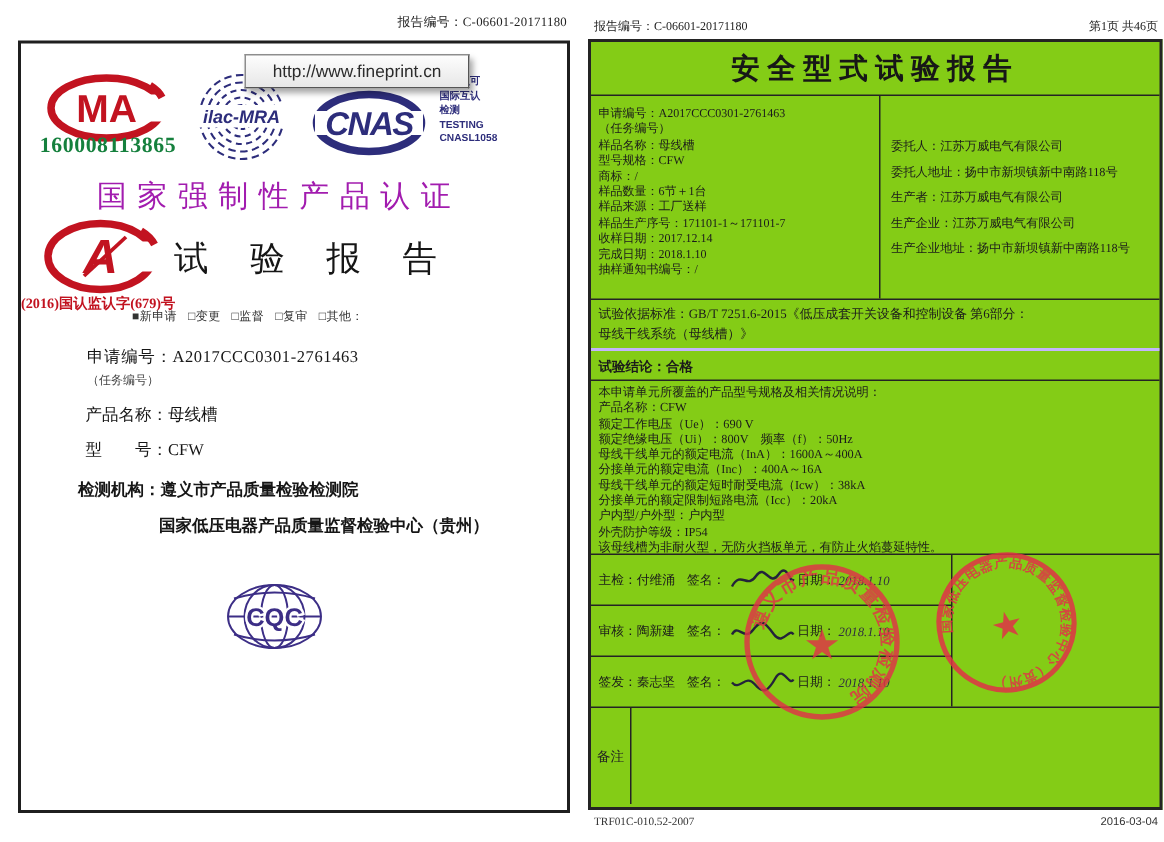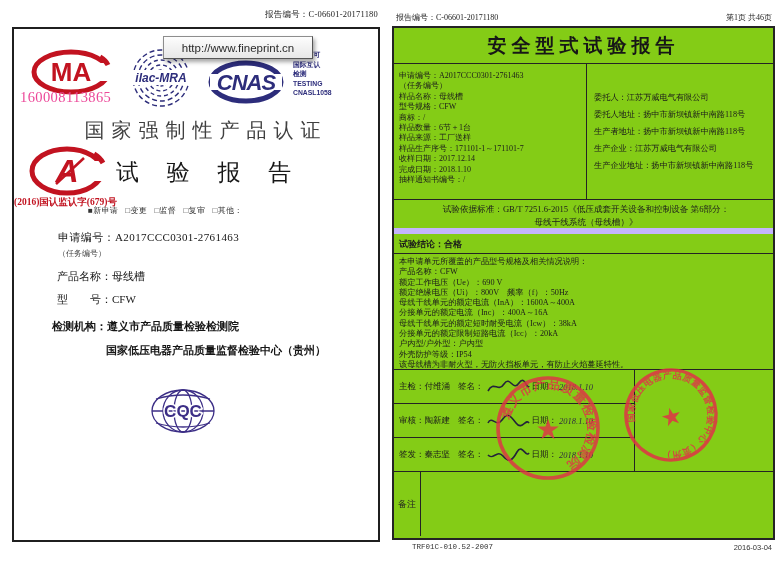--- a/index.html
+++ b/index.html
@@ -16,23 +16,23 @@
   .lp-border{left:12px;top:27px;width:364px;height:511px;border:2px solid #1f1f1f;background:#fff;}
   .watermark{
     left:163px;top:36px;width:148px;height:21px;z-index:40;
     background:linear-gradient(#fdfdfd,#e7e7e7);
     border:1px solid #8d8d8d;border-right-color:#555;border-bottom-color:#555;
     box-shadow:2px 3px 4px rgba(0,0,0,.35);
     display:flex;align-items:center;justify-content:center;
     font-family:"Liberation Sans","DejaVu Sans",sans-serif;
     font-size:11.5px;color:#2b2b2b;
   }
-  .cma-number{left:20px;top:89px;width:104px;font-size:14.5px;font-weight:normal;color:#ec4899;letter-spacing:.4px;}
+  .cma-number{left:20px;top:89px;width:104px;text-align:center;font-size:14.5px;font-weight:bold;color:#15803d;letter-spacing:.4px;}
   .cnas-side{left:293px;top:50px;font-family:"Liberation Sans","DejaVu Sans",sans-serif;font-size:6.8px;line-height:9.6px;font-weight:bold;color:#2d2d7b;}
-  .cert-title{left:24px;top:117px;width:364px;text-align:center;font-size:20px;letter-spacing:7px;color:#404040;}
+  .cert-title{left:4px;top:117px;width:364px;text-align:center;font-size:20px;letter-spacing:7px;color:#a21caf;}
   .ccc-note{left:14px;top:196px;font-size:9.5px;font-weight:bold;color:#c21320;}
   .report-title{left:116px;top:157px;font-size:23px;letter-spacing:11px;color:#161616;}
   .check-row{left:88px;top:205px;font-size:8px;color:#333;letter-spacing:.3px;}
   .check-row span{margin-right:5px;}
   .lp-field{color:#161616;}
   .f-app{left:58px;top:230px;font-size:11px;letter-spacing:.4px;}
   .f-task{left:58px;top:248px;font-size:8px;color:#444;}
   .f-prod{left:57px;top:269px;font-size:11px;}
   .f-model{left:57px;top:292px;font-size:11px;}
   .f-ag1{left:52px;top:319px;font-size:11px;font-weight:bold;}
@@ -41,39 +41,39 @@
   .rp-head-left{left:396px;top:12px;font-size:8px;color:#222;}
   .rp-head-right{left:630px;top:12px;width:142px;text-align:right;font-size:8px;color:#222;}
   .rp-table{left:392px;top:26px;width:379px;height:510px;border:2px solid #242424;background:#84cc16;}
   .rp-row{position:absolute;left:0;width:100%;box-sizing:border-box;}
   .rp-title{top:0;height:36px;border-bottom:1px solid #242424;display:flex;align-items:center;justify-content:center;font-size:19px;letter-spacing:5px;font-weight:bold;color:#171717;}
   .rp-info{top:36px;height:136px;border-bottom:1px solid #242424;display:flex;}
   .rp-info-left{width:193px;border-right:1px solid #242424;box-sizing:border-box;padding:7px 0 0 5px;}
   .rp-info-left div{font-size:8px;line-height:10.4px;white-space:nowrap;}
   .rp-info-right{flex:1;box-sizing:border-box;padding:26px 0 0 7px;}
   .rp-info-right div{font-size:8.2px;line-height:16.9px;white-space:nowrap;}
-  .rp-standard{top:172px;height:34px;border-bottom:6px solid #c4b5fd;padding:3px 0 0 5px;box-sizing:border-box;text-align:center;}
+  .rp-standard{top:172px;height:34px;border-bottom:2px solid #c4b5fd;padding:3px 0 0 5px;box-sizing:border-box;}
   .rp-standard div{font-size:8.6px;line-height:13px;}
   .rp-conclusion{top:206px;height:20px;border-bottom:1px solid #242424;padding:4px 0 0 5px;box-sizing:border-box;font-size:9px;font-weight:bold;}
   .rp-specs{top:226px;height:116px;border-bottom:1px solid #242424;padding:3px 0 0 5px;box-sizing:border-box;}
   .rp-specs div{font-size:8.2px;line-height:10.3px;white-space:nowrap;}
   .rp-sign{top:342px;height:102px;border-bottom:1px solid #242424;display:flex;}
   .rp-sign-left{width:241px;border-right:1px solid #242424;box-sizing:border-box;}
   .sig-row{height:34px;box-sizing:border-box;border-bottom:1px solid #242424;display:flex;align-items:center;font-size:8.5px;padding-left:5px;white-space:nowrap;}
   .sig-row:last-child{border-bottom:none;}
   .sig-name{margin-right:8px;}
   .sig-script{margin:0 2px;}
   .sig-date{font-style:italic;color:#30303f;margin-left:2px;text-align:center;}
   .rp-sign-right{flex:1;position:relative;}
   .stamp-note{position:absolute;left:3px;top:68px;font-size:7.6px;color:#2a2a2a;white-space:nowrap;}
   .stamp-date{position:absolute;left:8px;top:79px;font-size:8.6px;font-style:italic;color:#3a3a48;white-space:nowrap;}
   .rp-remark{top:444px;height:64px;display:flex;}
   .remark-label{width:26px;border-right:1px solid #242424;display:flex;align-items:center;justify-content:center;font-size:9px;color:#222;}
   .remark-body{flex:1;}
-  .rp-footer-left{left:396px;top:543px;font-size:7.5px;color:#333;font-family:Liberation Mono, monospace;margin-left:16px;}
+  .rp-footer-left{left:396px;top:543px;font-size:7.5px;color:#333;font-family:Liberation Serif, serif;}
   .rp-footer-right{left:640px;top:543px;width:132px;text-align:right;font-size:7.5px;color:#333;font-family:"Liberation Sans","DejaVu Sans",sans-serif;}
   
   .stamp{z-index:30;pointer-events:none;}
   .stampA{left:493px;top:373px;opacity:.82;}
   .stampB{left:622px;top:366px;opacity:.85;transform:rotate(-14deg);}
   svg text{font-family:"Liberation Sans","DejaVu Sans",sans-serif;}
 </style>
 </head>
 <body>
 
@@ -179,21 +179,21 @@
       <div>样品数量：6节＋1台</div>
       <div>样品来源：工厂送样</div>
       <div>样品生产序号：171101-1～171101-7</div>
       <div>收样日期：2017.12.14</div>
       <div>完成日期：2018.1.10</div>
       <div>抽样通知书编号：/</div>
     </div>
     <div class="rp-info-right">
       <div>委托人：江苏万威电气有限公司</div>
       <div>委托人地址：扬中市新坝镇新中南路118号</div>
-      <div>生产者地址：扬中市新坝镇新中南路118号</div>
+      <div>生产者：江苏万威电气有限公司</div>
       <div>生产企业：江苏万威电气有限公司</div>
       <div>生产企业地址：扬中市新坝镇新中南路118号</div>
     </div>
   </div>
 
   <div class="rp-row rp-standard">
     <div>试验依据标准：GB/T 7251.6-2015《低压成套开关设备和控制设备 第6部分：</div>
     <div>母线干线系统（母线槽）》</div>
   </div>
 

